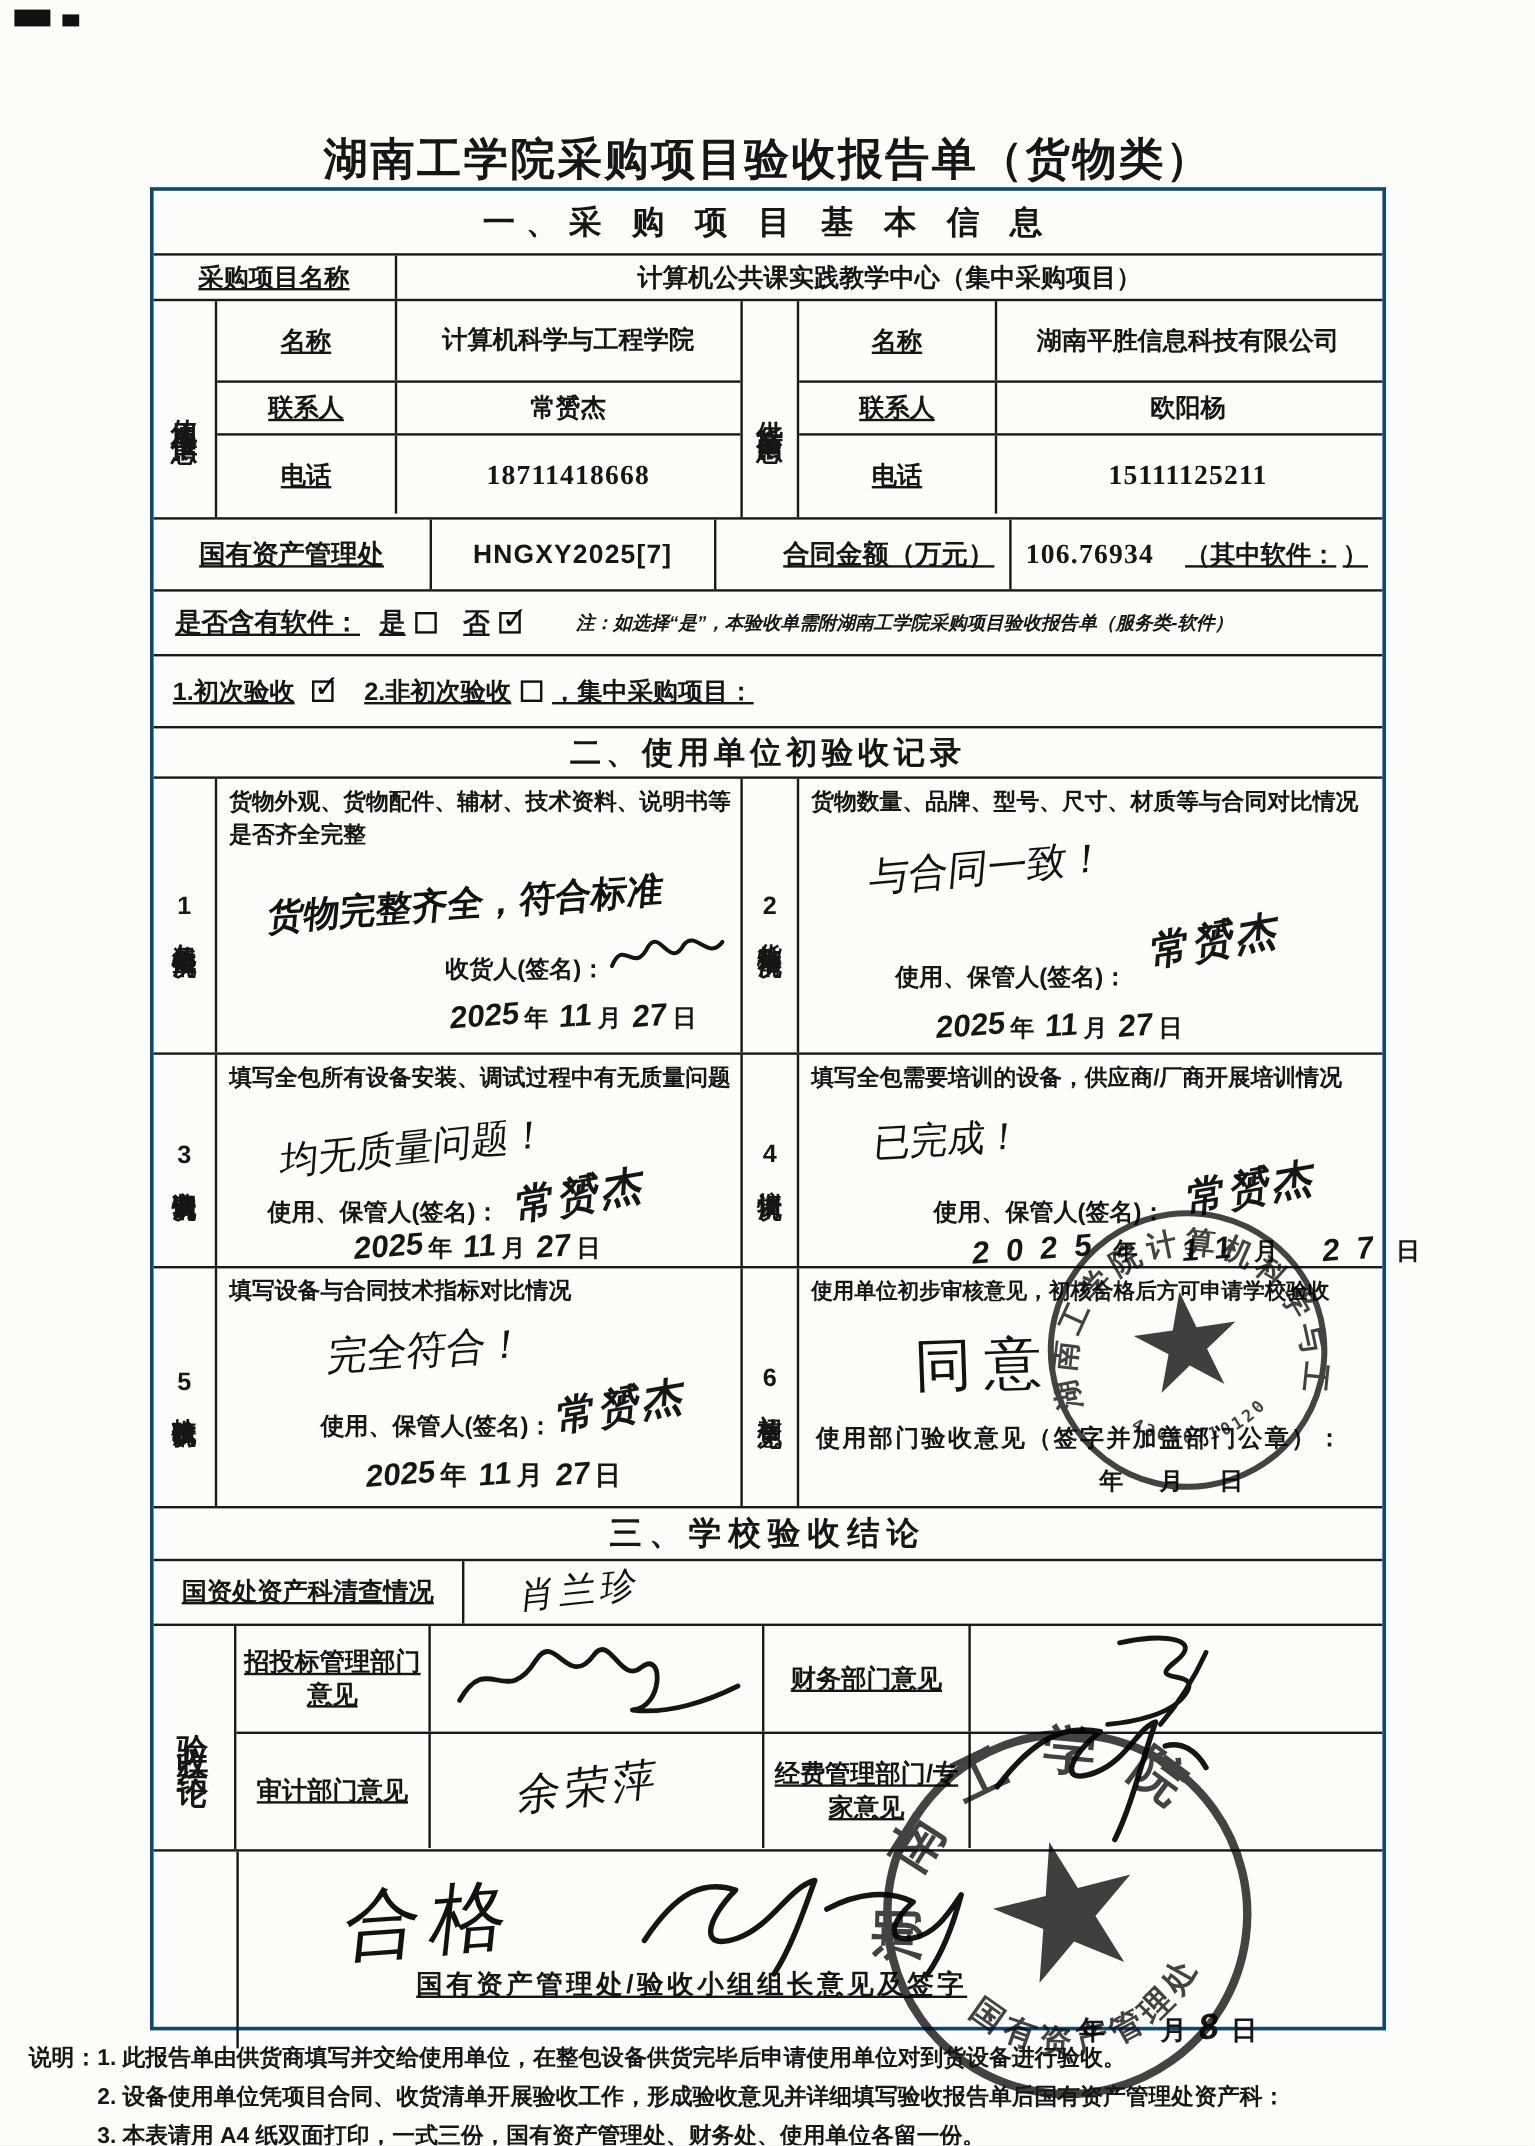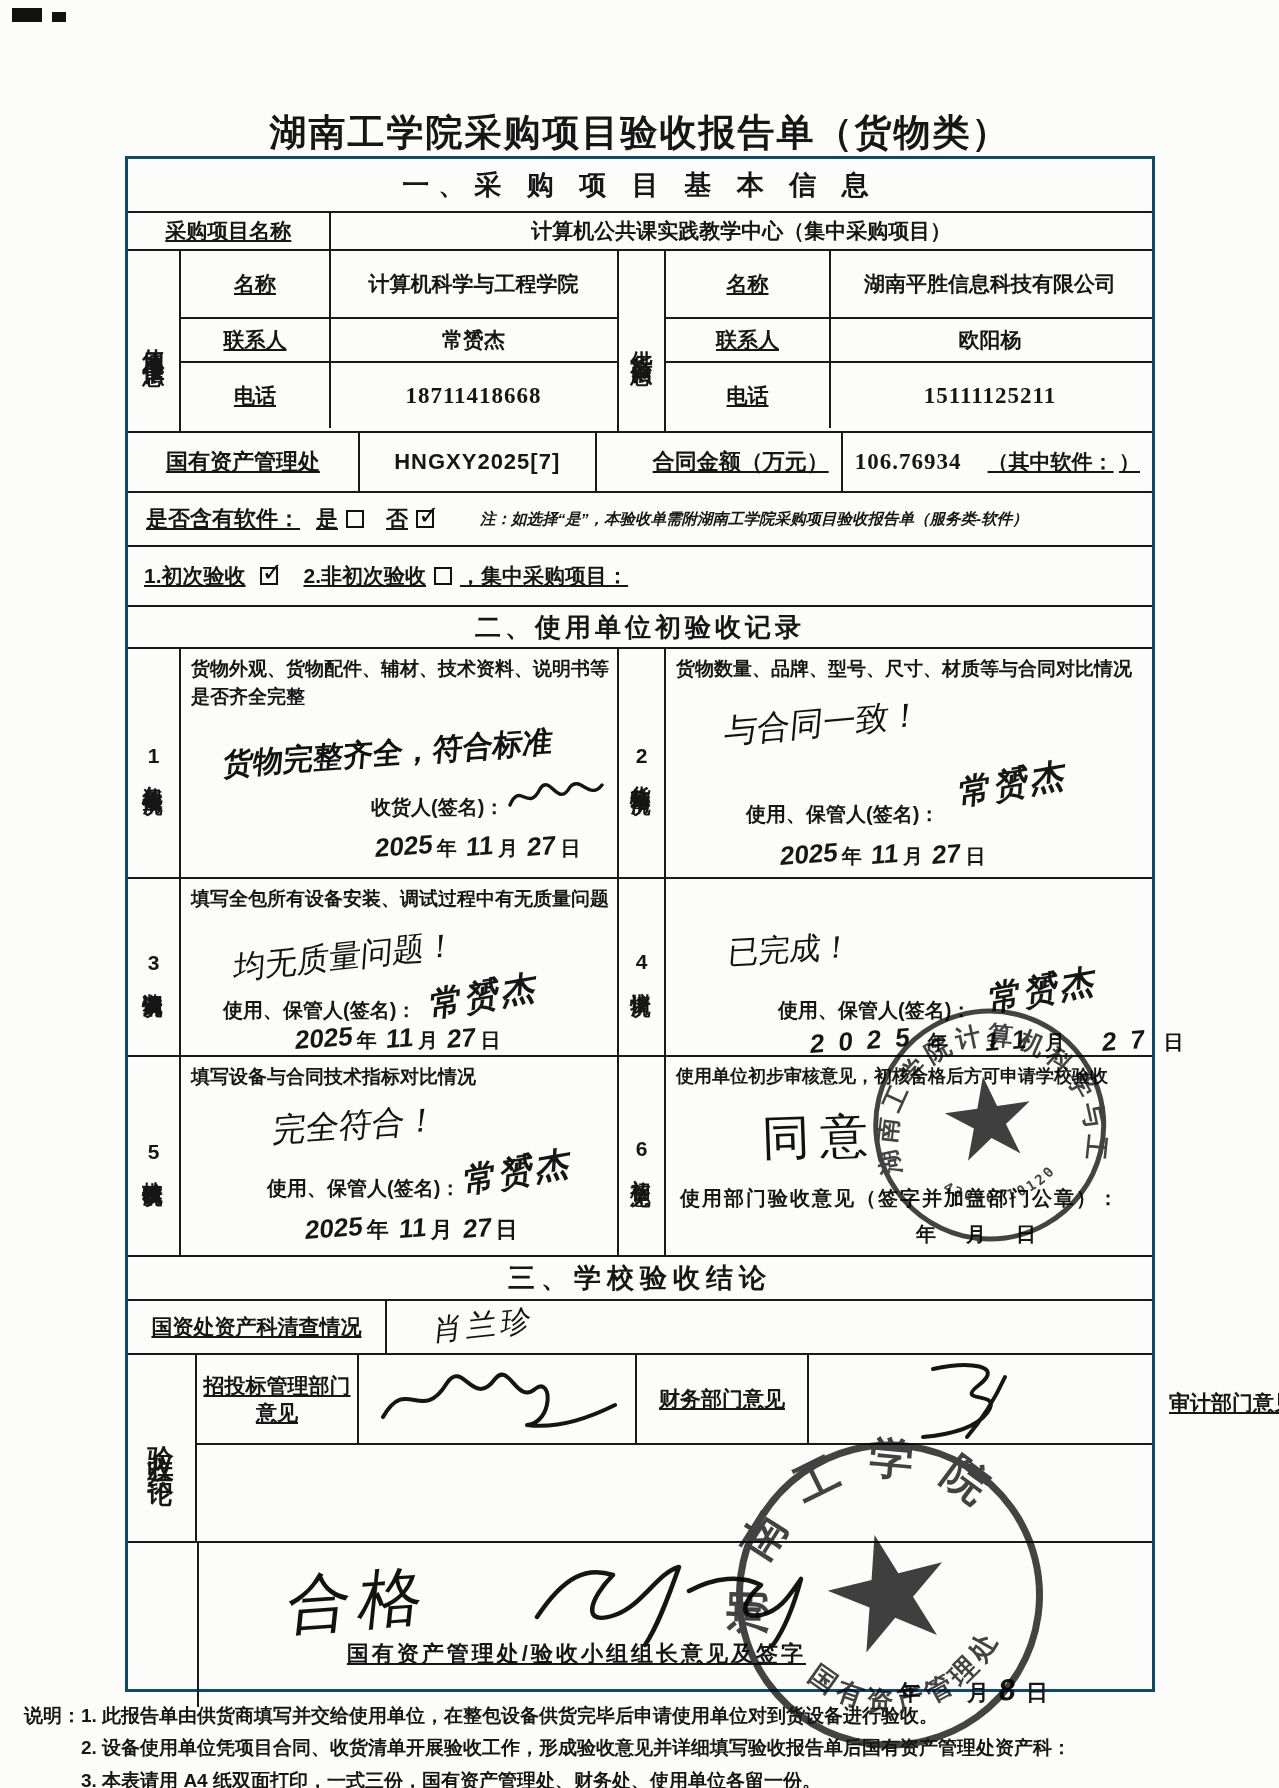--- a/index.html
+++ b/index.html
@@ -189,20 +189,21 @@
           <span class="hwnum">2025</span><span>年</span>
           <span class="hwnum">11</span><span>月</span>
           <span class="hwnum">27</span><span>日</span>
         </div>
       </div>
       <div class="cell vlabel" style="width:47px;">
         <div class="num">4</div>
         <div class="vtext" style="font-size:20px;letter-spacing:2px;">培训情况</div>
       </div>
       <div class="cell last" style="width:486px;">
+        <div class="desc">填写全包需要培训的设备，供应商/厂商开展培训情况</div>
         <div class="abs hw" style="left:62px;top:50px;font-size:31px;transform:rotate(-3deg) skewX(-8deg);font-weight:500;">已完成！</div>
         <div class="abs signline" style="left:112px;top:118px;">使用、保管人(签名)：</div>
         <div class="abs signame" style="left:322px;top:88px;">常赟杰</div>
         <div class="abs dateline" style="left:140px;top:146px;letter-spacing:14px;">
           <span class="hwnum">2025</span><span>年</span>
           <span class="hwnum">11</span><span>月</span>
           <span class="hwnum">27</span><span>日</span>
         </div>
       </div>
     </div>
@@ -245,21 +246,21 @@
       <div class="cell c lbl" style="width:263px;line-height:1.25;">国资处资产科清查情况</div>
       <div class="cell last" style="width:763px;">
         <div class="abs hw" style="left:32px;top:4px;font-size:30px;font-weight:400;transform:rotate(-6deg) skewX(-12deg);letter-spacing:4px;">肖兰珍</div>
       </div>
     </div>
 
     <div class="row" style="height:188px;padding:0;">
       <div class="cell c" style="width:71px;">
         <div class="vtext" style="font-size:26px;letter-spacing:12px;">验收结论</div>
       </div>
-      <div style="width:955px;display:flex;flex-direction:row;">
+      <div style="width:955px;display:flex;flex-direction:column;">
         <div style="height:90px;display:flex;border-bottom:2.5px solid #1a1a1a;">
           <div class="cell c lbl" style="width:162px;line-height:1.3;">招投标管理部门意见</div>
           <div class="cell" style="width:278px;">
             <div class="abs scribble" style="left:18px;top:10px;">
               <svg width="244" height="70" viewBox="0 0 244 70">
                   <path d="M6,52 C30,10 44,60 70,18 C86,-6 96,44 118,14 C132,-4 140,40 158,24 C176,10 176,58 150,60 C180,64 214,52 238,40" style="stroke-width:4"></path>
                 </svg>
             </div>
           </div>
           <div class="cell c lbl" style="width:172px;">财务部门意见</div>

